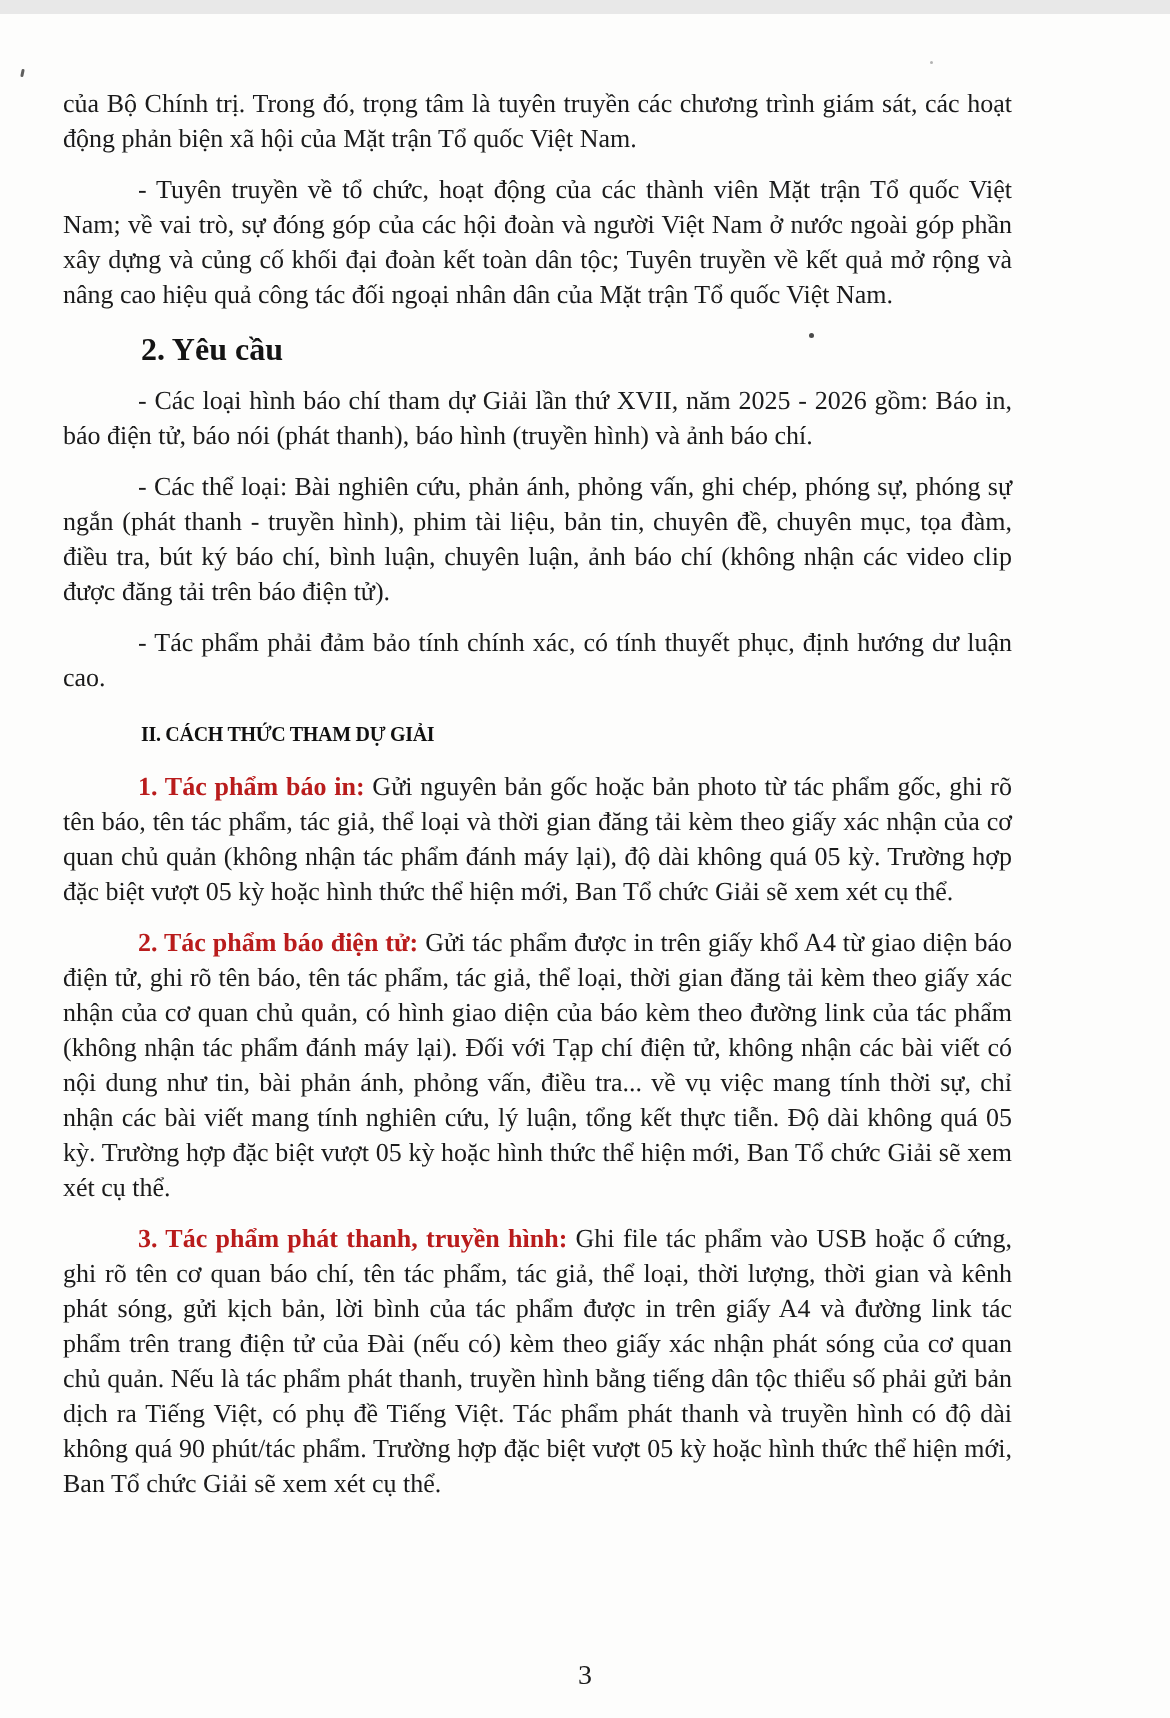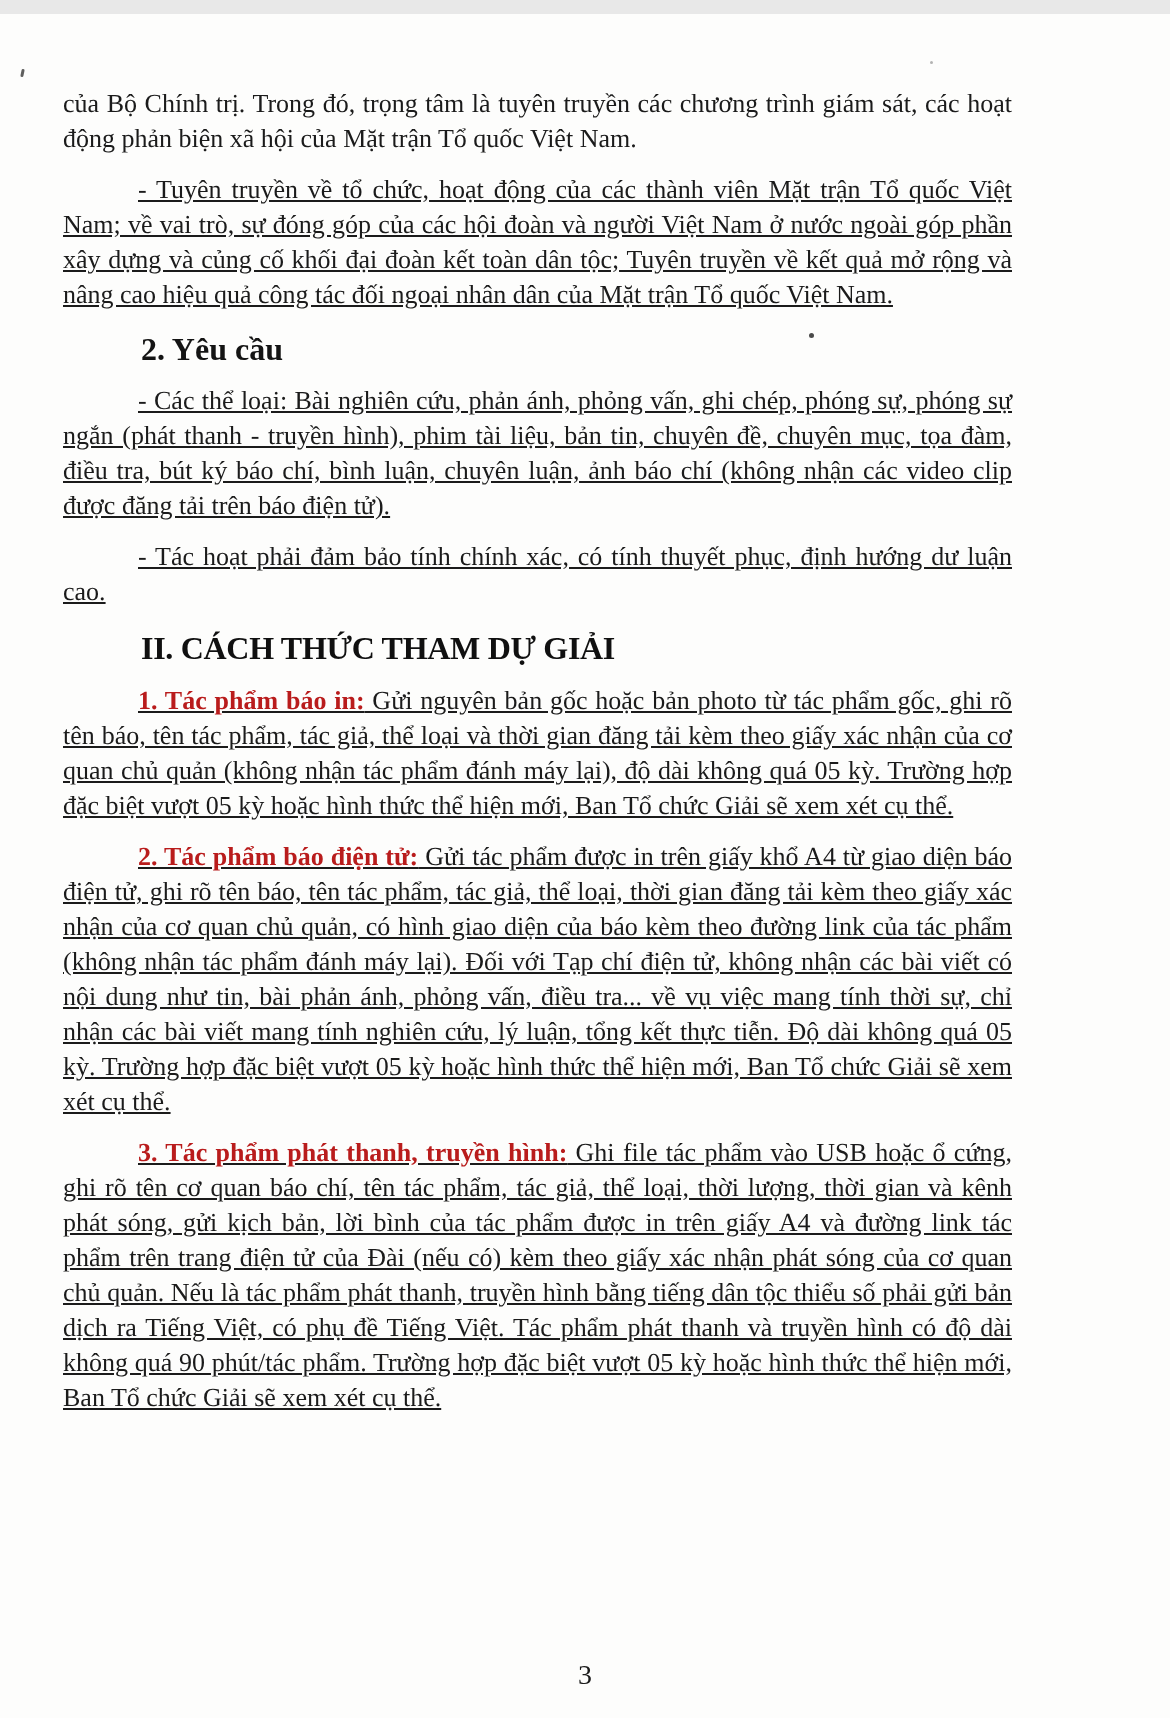--- a/index.html
+++ b/index.html
@@ -15,32 +15,32 @@
     color: #1b1b1b;
     overflow: hidden;
   }
   .para {
     font-size: 26px;
     line-height: 35px;
     text-align: justify;
     margin: 0;
     text-rendering: geometricPrecision;
   }
-  .gap { margin-top: 16px; text-decoration: underline; }
+  .gap { margin-top: 16px; }
   .indent { text-indent: 75px; }
   .heading {
     font-weight: bold;
     font-size: 32px;
     line-height: 35px;
     margin: 20px 0 0 78px;
     color: #141414;
   }
   .heading-major {
     font-weight: bold;
-    font-size: 32px;
+    font-size: 20px;
     line-height: 38px;
     margin: 20px 0 0 78px;
     letter-spacing: -0.3px;
     color: #101010;
   }
   .para b { color: #b91c1c; }
   .page-number {
     position: absolute;
     top: 1645px;
     left: 0;
@@ -63,24 +63,25 @@
   <span class="artifact artifact-tick"></span>
   <span class="artifact artifact-dot-1"></span>
   <span class="artifact artifact-dot-2"></span>
 
   <p class="para">của Bộ Chính trị. Trong đó, trọng tâm là tuyên truyền các chương trình giám sát, các hoạt động phản biện xã hội của Mặt trận Tổ quốc Việt Nam.</p>
 
   <p class="para gap indent">- Tuyên truyền về tổ chức, hoạt động của các thành viên Mặt trận Tổ quốc Việt Nam; về vai trò, sự đóng góp của các hội đoàn và người Việt Nam ở nước ngoài góp phần xây dựng và củng cố khối đại đoàn kết toàn dân tộc; Tuyên truyền về kết quả mở rộng và nâng cao hiệu quả công tác đối ngoại nhân dân của Mặt trận Tổ quốc Việt Nam.</p>
 
   <h3 class="heading">2. Yêu cầu</h3>
 
+  <p class="para gap indent">- Các loại hình báo chí tham dự Giải lần thứ XVII, năm 2025 - 2026 gồm: Báo in, báo điện tử, báo nói (phát thanh), báo hình (truyền hình) và ảnh báo chí.</p>
 
   <p class="para gap indent">- Các thể loại: Bài nghiên cứu, phản ánh, phỏng vấn, ghi chép, phóng sự, phóng sự ngắn (phát thanh - truyền hình), phim tài liệu, bản tin, chuyên đề, chuyên mục, tọa đàm, điều tra, bút ký báo chí, bình luận, chuyên luận, ảnh báo chí (không nhận các video clip được đăng tải trên báo điện tử).</p>
 
-  <p class="para gap indent">- Tác hoạt phải đảm bảo tính chính xác, có tính thuyết phục, định hướng dư luận cao.</p>
+  <p class="para gap indent">- Tác phẩm phải đảm bảo tính chính xác, có tính thuyết phục, định hướng dư luận cao.</p>
 
   <h2 class="heading-major">II. CÁCH THỨC THAM DỰ GIẢI</h2>
 
   <p class="para gap indent"><b>1. Tác phẩm báo in:</b><span> Gửi nguyên bản gốc hoặc bản photo từ tác phẩm gốc, ghi rõ tên báo, tên tác phẩm, tác giả, thể loại và thời gian đăng tải kèm theo giấy xác nhận của cơ quan chủ quản (không nhận tác phẩm đánh máy lại), độ dài không quá 05 kỳ. Trường hợp đặc biệt vượt 05 kỳ hoặc hình thức thể hiện mới, Ban Tổ chức Giải sẽ xem xét cụ thể.</span></p>
 
   <p class="para gap indent"><b>2. Tác phẩm báo điện tử:</b><span> Gửi tác phẩm được in trên giấy khổ A4 từ giao diện báo điện tử, ghi rõ tên báo, tên tác phẩm, tác giả, thể loại, thời gian đăng tải kèm theo giấy xác nhận của cơ quan chủ quản, có hình giao diện của báo kèm theo đường link của tác phẩm (không nhận tác phẩm đánh máy lại). Đối với Tạp chí điện tử, không nhận các bài viết có nội dung như tin, bài phản ánh, phỏng vấn, điều tra... về vụ việc mang tính thời sự, chỉ nhận các bài viết mang tính nghiên cứu, lý luận, tổng kết thực tiễn. Độ dài không quá 05 kỳ. Trường hợp đặc biệt vượt 05 kỳ hoặc hình thức thể hiện mới, Ban Tổ chức Giải sẽ xem xét cụ thể.</span></p>
 
   <p class="para gap indent"><b>3. Tác phẩm phát thanh, truyền hình:</b><span> Ghi file tác phẩm vào USB hoặc ổ cứng, ghi rõ tên cơ quan báo chí, tên tác phẩm, tác giả, thể loại, thời lượng, thời gian và kênh phát sóng, gửi kịch bản, lời bình của tác phẩm được in trên giấy A4 và đường link tác phẩm trên trang điện tử của Đài (nếu có) kèm theo giấy xác nhận phát sóng của cơ quan chủ quản. Nếu là tác phẩm phát thanh, truyền hình bằng tiếng dân tộc thiểu số phải gửi bản dịch ra Tiếng Việt, có phụ đề Tiếng Việt. Tác phẩm phát thanh và truyền hình có độ dài không quá 90 phút/tác phẩm. Trường hợp đặc biệt vượt 05 kỳ hoặc hình thức thể hiện mới, Ban Tổ chức Giải sẽ xem xét cụ thể.</span></p>
 
 

